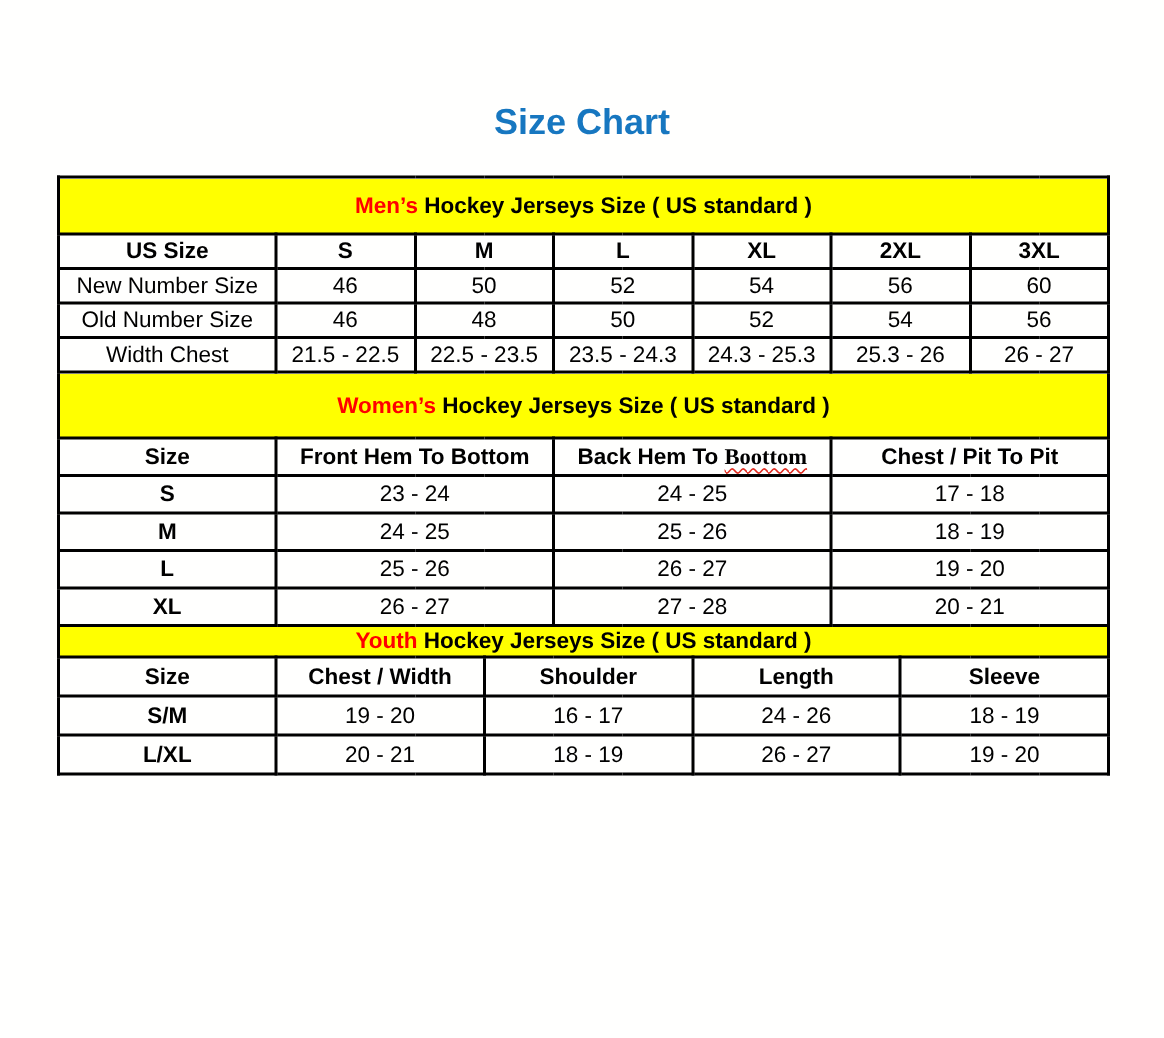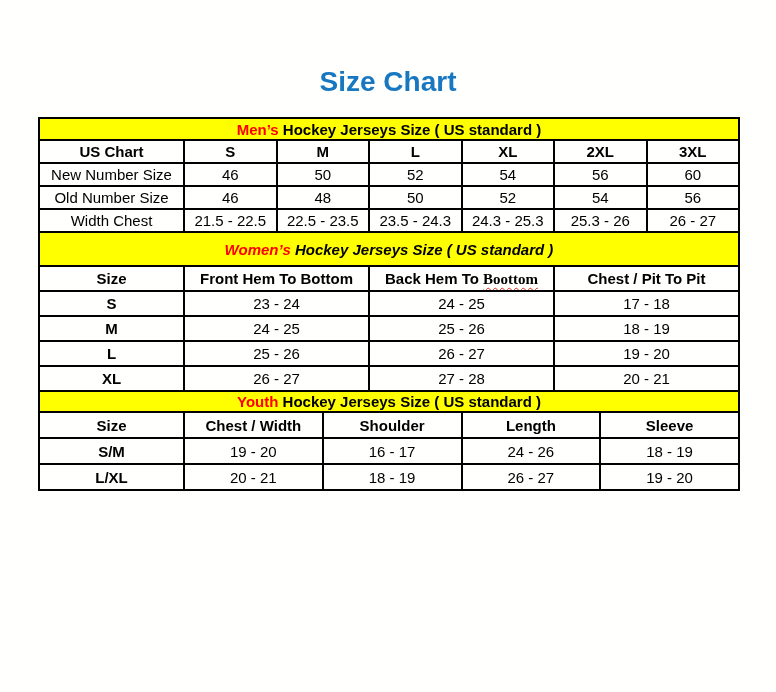--- a/index.html
+++ b/index.html
@@ -16,21 +16,21 @@
     width:776px;height:692px;
     background:#fffffe;
     font-family:"Liberation Sans",sans-serif;
     color:var(--text-color);
     overflow:hidden;
   }
   .page-title{
     margin:0;
     padding-top:64px;
     text-align:center;
-    font-size:28px;
+    font-size:24px;
     line-height:36px;
     font-weight:bold;
     color:var(--title-color);
   }
   table.size-chart{
     border-collapse:collapse;
     table-layout:fixed;
     width:700px;
     margin:17px 0 0 38px;
   }
@@ -54,44 +54,44 @@
   td.row-label.bold{font-weight:bold;}
   .misspelled{
     text-decoration-line:underline;
     text-decoration-style:wavy;
     text-decoration-color:var(--squiggle);
     text-decoration-thickness:1px;
     text-underline-offset:3px;
     font-family:Liberation Serif, serif;
   }
   
-  tr.band-row.sec-men td{height:22px;}
+  tr.band-row.sec-men td{height:38px;}
   tr.header-row.sec-men th, tr.data-row.sec-men td{height:23px;}
-  tr.band-row.sec-women td{height:34px;font-style:italic;}
+  tr.band-row.sec-women td{height:44px;}
   tr.header-row.sec-women th, tr.data-row.sec-women td{height:25px;}
   tr.band-row.sec-youth td{height:16px;}
   tr.header-row.sec-youth th, tr.data-row.sec-youth td{height:26px;}
 </style>
 </head>
 <body>
 
 <div>
   <h1 class="page-title">Size Chart</h1>
 
   <table class="size-chart">
     <colgroup>
       <col style="width:145px">
       <col span="12" style="width:46.25px">
     </colgroup>
     <tbody id="chart-body">
         <tr class="band-row sec-men">
           <td class="band" colspan="13"><span class="hl">Men’s</span><span> Hockey Jerseys Size ( US standard )</span></td>
         </tr>
         <tr class="header-row sec-men">
-          <th>US Chart</th>
+          <th>US Size</th>
           <th colspan="2">S</th>
           <th colspan="2">M</th>
           <th colspan="2">L</th>
           <th colspan="2">XL</th>
           <th colspan="2">2XL</th>
           <th colspan="2">3XL</th>
         </tr>
         <tr class="data-row sec-men">
           <td class="row-label">New Number Size</td>
           <td colspan="2">46</td>

